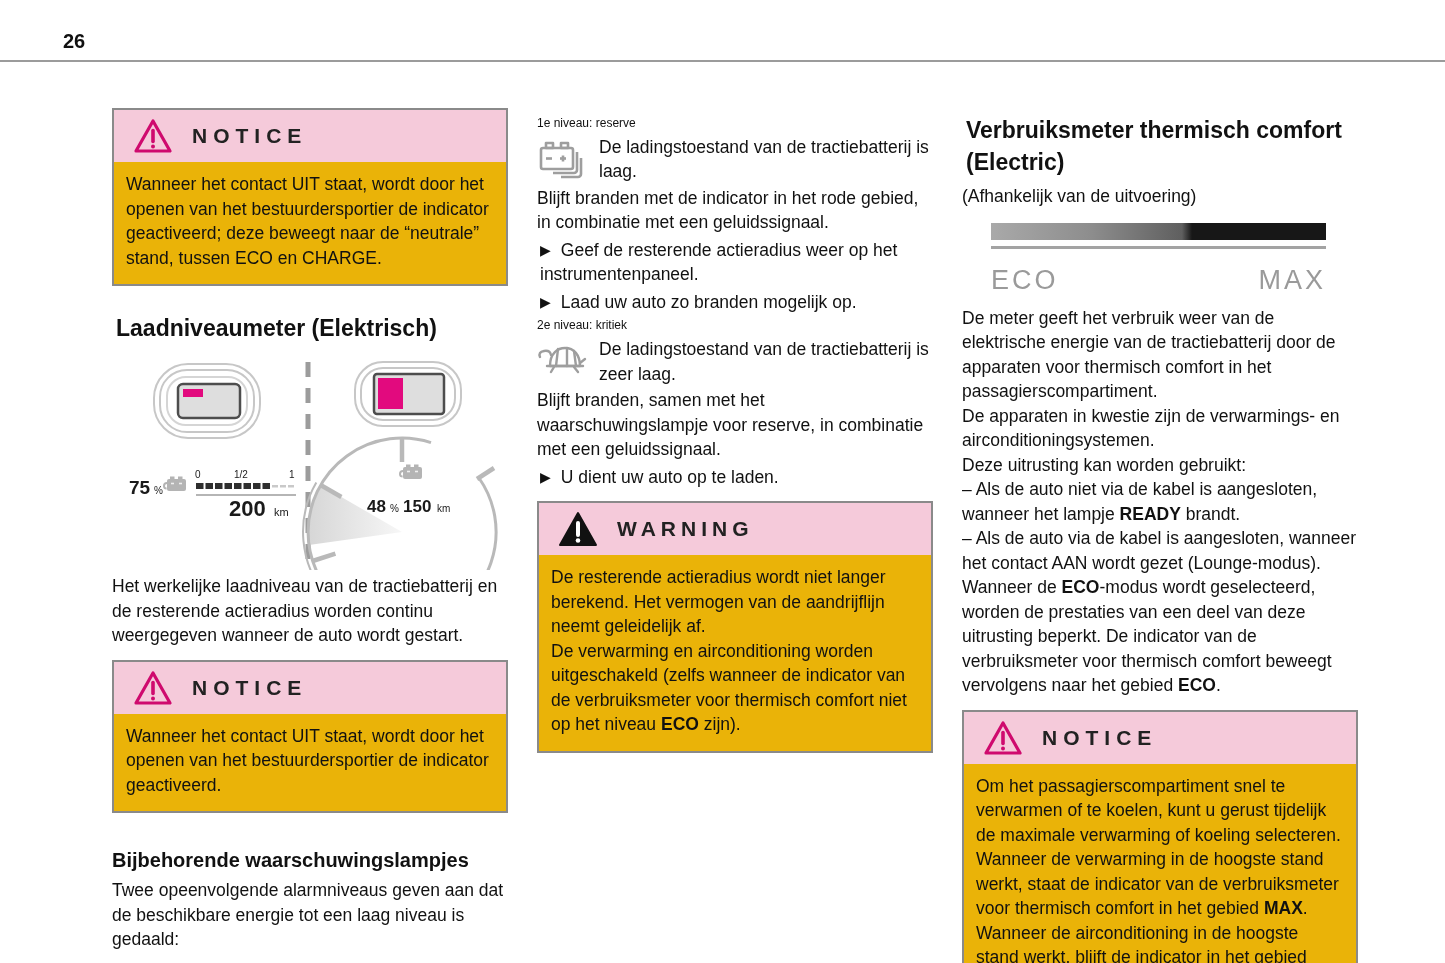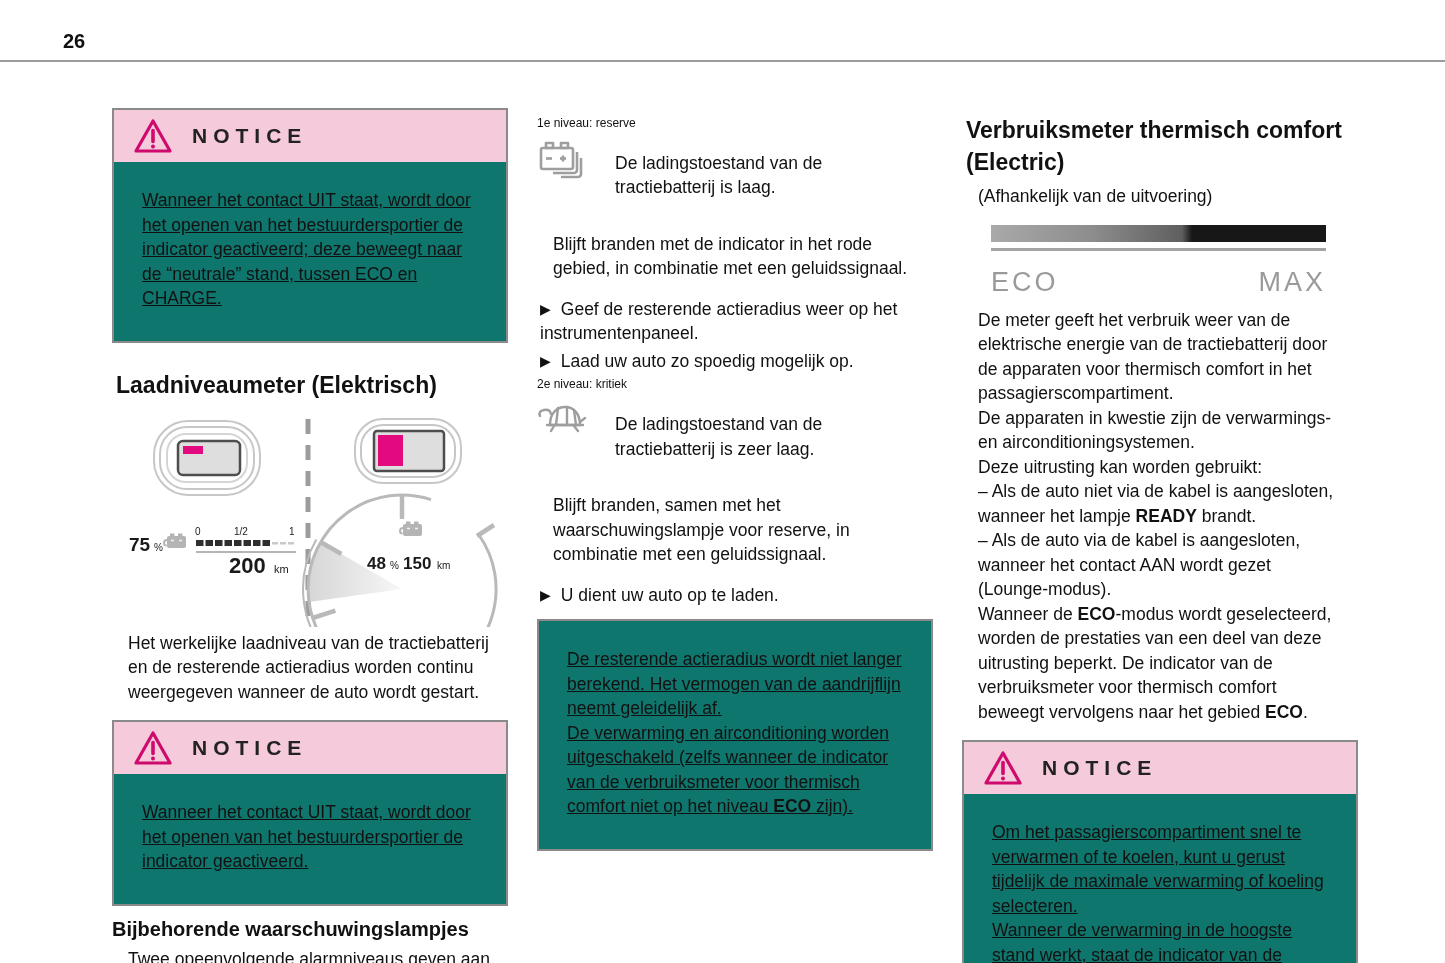--- a/index.html
+++ b/index.html
@@ -6,33 +6,33 @@
   .page{
     position:relative;width:1445px;height:963px;background:#ffffff;
     font-family:"Liberation Sans", sans-serif;color:#111;overflow:hidden;
   }
   .page-number{position:absolute;left:63px;top:30px;font-size:20px;font-weight:bold;}
   .top-rule{position:absolute;top:60px;left:0;width:1445px;height:0;border-top:2px solid #9b9b9b;}
   .columns{position:absolute;top:108px;left:112px;display:flex;gap:29px;}
   .col{width:396px;}
   .col2{padding-top:7px;}
   .col3{padding-top:2px;}
-  p{margin:16px;font-size:17.5px;line-height:1.4;}
+  p{margin:0;font-size:17.5px;line-height:1.4;}
   .pre{white-space:pre-line;}
   b{font-weight:bold;}
   h1{font-size:23px;line-height:32px;font-weight:bold;margin:4px;}
   h2{font-size:20px;font-weight:bold;margin:0;}
   .nowrap{white-space:nowrap;}
 
   
-  .callout{border:2px solid #8a8a8a;background:#0f766e;}
+  .callout{border:2px solid #8a8a8a;background:#eab308;}
   .callout-header{background:#f5cada;height:52px;display:flex;align-items:center;padding:0 18px;gap:18px;}
   .callout-title{font-size:21px;letter-spacing:6px;font-weight:600;color:#222;}
   .callout-title.warn{font-weight:bold;letter-spacing:5px;}
-  .callout-body{padding:10px 12px 14px 12px;text-decoration:underline;}
+  .callout-body{padding:10px 12px 14px 12px;}
   .callout.cut{border-bottom:none;}
 
   
   .icon-row{display:flex;gap:8px;margin:3px 0 2px 0;}
   .icon-cell{flex:0 0 54px;padding-top:3px;}
   .icon-text{flex:1;}
   .action{margin:3px;}
   .arrow{display:inline-block;font-size:14px;margin-right:10px;transform:translateY(-1px);}
   .lvl-title{font-size:12px;font-weight:normal;margin:0;}
 
@@ -40,21 +40,21 @@
   .gauge-fig{margin:14px 0 10px 0;padding-left:29px;width:335px;}
   .gauge-bar{width:335px;height:17px;
     background:linear-gradient(90deg,#a9a9a9 0%,#8d8d8d 30%,#5f5f5f 57%,#171717 60%,#171717 100%);}
   .gauge-underline{width:335px;height:0;border-top:3px solid #a3a3a3;margin-top:6px;}
   .gauge-labels{display:flex;justify-content:space-between;margin-top:16px;
     font-size:27px;color:#9a9a9a;letter-spacing:3px;}
 
   
   .mt4{margin-top:4px;}.mt6{margin-top:6px;}.mt8{margin-top:8px;}
   .mt10{margin-top:10px;}.mt12{margin-top:12px;}
-  .mt26{margin-top:26px;}.mt28{margin-top:12px;}
+  .mt26{margin-top:26px;}.mt28{margin-top:36px;}
 
   figure{margin:0;}
   svg{display:block;}
 </style>
 </head>
 <body>
 
 <svg width="0" height="0" style="position:absolute" aria-hidden="true">
   <defs>
     <g id="tri-outline">
@@ -216,21 +216,21 @@
               <line x1="26" y1="17.5" x2="26" y2="23.5"></line>
               <path d="M40,14 L40,32 a3,3 0 0 1 -3,3 L16,35"></path>
               <path d="M44,20 L44,36 a3,3 0 0 1 -3,3 L24,39"></path>
             </g>
           </svg>
         </span>
         <p class="icon-text">De ladingstoestand van de tractiebatterij is laag.</p>
       </div>
       <p>Blijft branden met de indicator in het rode gebied, in combinatie met een geluidssignaal.</p>
       <p class="action"><span class="arrow">▶</span><span>Geef de resterende actieradius weer op het instrumentenpaneel.</span></p>
-      <p class="action"><span class="arrow">▶</span><span>Laad uw auto zo spoedig mogelijk op.</span></p>
+      <p class="action"><span class="arrow">▶</span><span>Laad uw auto zo branden mogelijk op.</span></p>
 
       <p class="lvl-title">2e niveau: kritiek</p>
       <div class="icon-row">
         <span class="icon-cell">
           <svg width="50" height="40" viewBox="0 0 50 40">
             <g stroke="#9e9e9e" stroke-width="2.4" fill="none" stroke-linecap="round" stroke-linejoin="round">
               <path d="M3,17 q-2,-5 4,-6 q6,-1 7,4"></path>
               <path d="M13,26 C13,13 21,8 28,8 C37,8 43,15 43,26 Z"></path>
               <path d="M21,9 L19,26 M30,8 L30,26 M37,11 L39,26"></path>
               <line x1="10" y1="26" x2="46" y2="26"></line>
@@ -238,20 +238,28 @@
               <path d="M43,23 L48,19"></path>
             </g>
           </svg>
         </span>
         <p class="icon-text">De ladingstoestand van de tractiebatterij is zeer laag.</p>
       </div>
       <p>Blijft branden, samen met het waarschuwingslampje voor reserve, in combinatie met een geluidssignaal.</p>
       <p class="action"><span class="arrow">▶</span><span>U dient uw auto op te laden.</span></p>
 
       <div class="callout mt12">
+        <div class="callout-header">
+          <span>
+            <svg width="42" height="38" viewBox="0 0 42 38">
+                <use href="#tri-filled"></use>
+              </svg>
+          </span>
+          <span class="callout-title warn">WARNING</span>
+        </div>
         <div class="callout-body">
           <p class="pre"><span>De resterende actieradius wordt niet langer berekend. Het vermogen van de aandrijflijn neemt geleidelijk af.
 De verwarming en airconditioning worden uitgeschakeld (zelfs wanneer de indicator van de verbruiksmeter voor thermisch comfort niet op het niveau </span><b>ECO</b><span> zijn).</span></p>
         </div>
       </div>
     </div>
 
     <div class="col col3">
       <h1>Verbruiksmeter thermisch comfort (Electric)</h1>
       <p class="mt6">(Afhankelijk van de uitvoering)</p>

